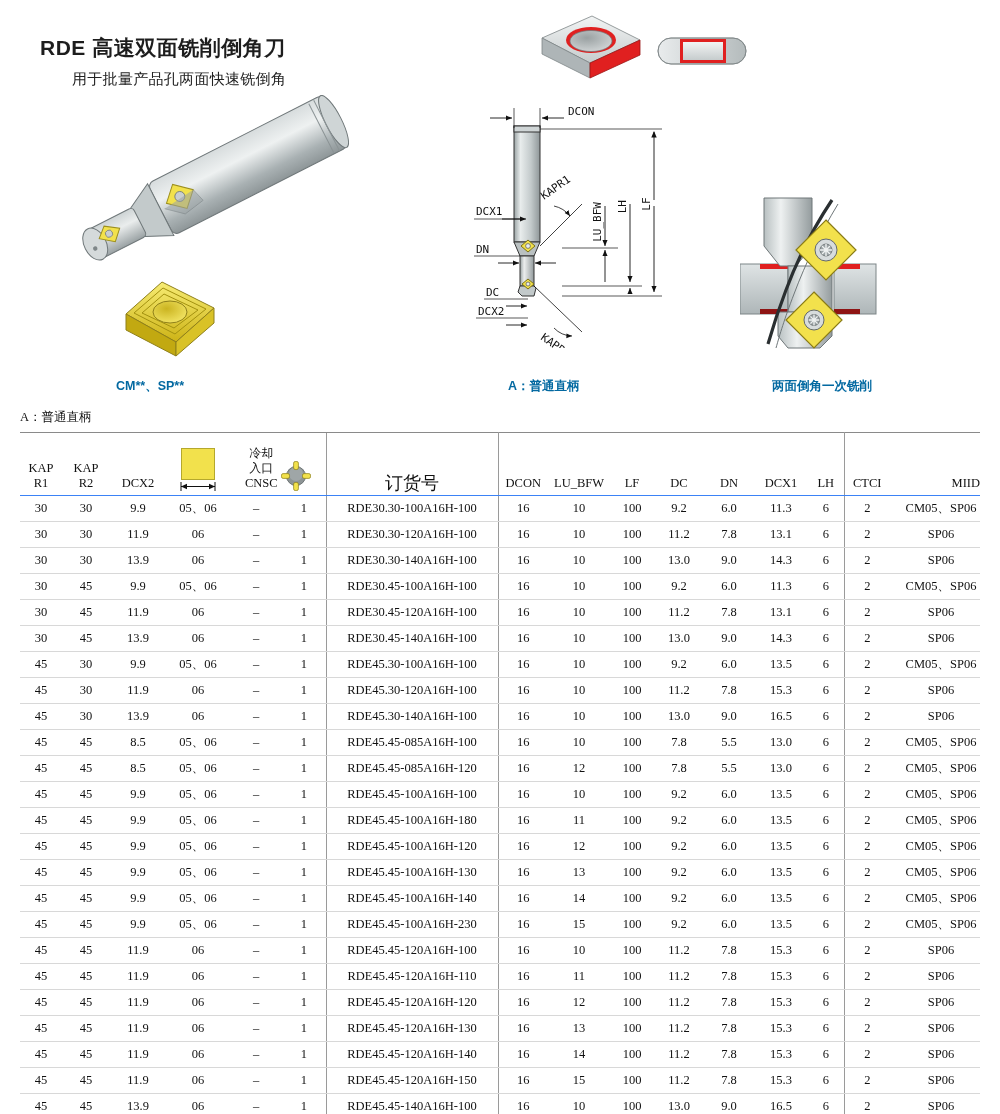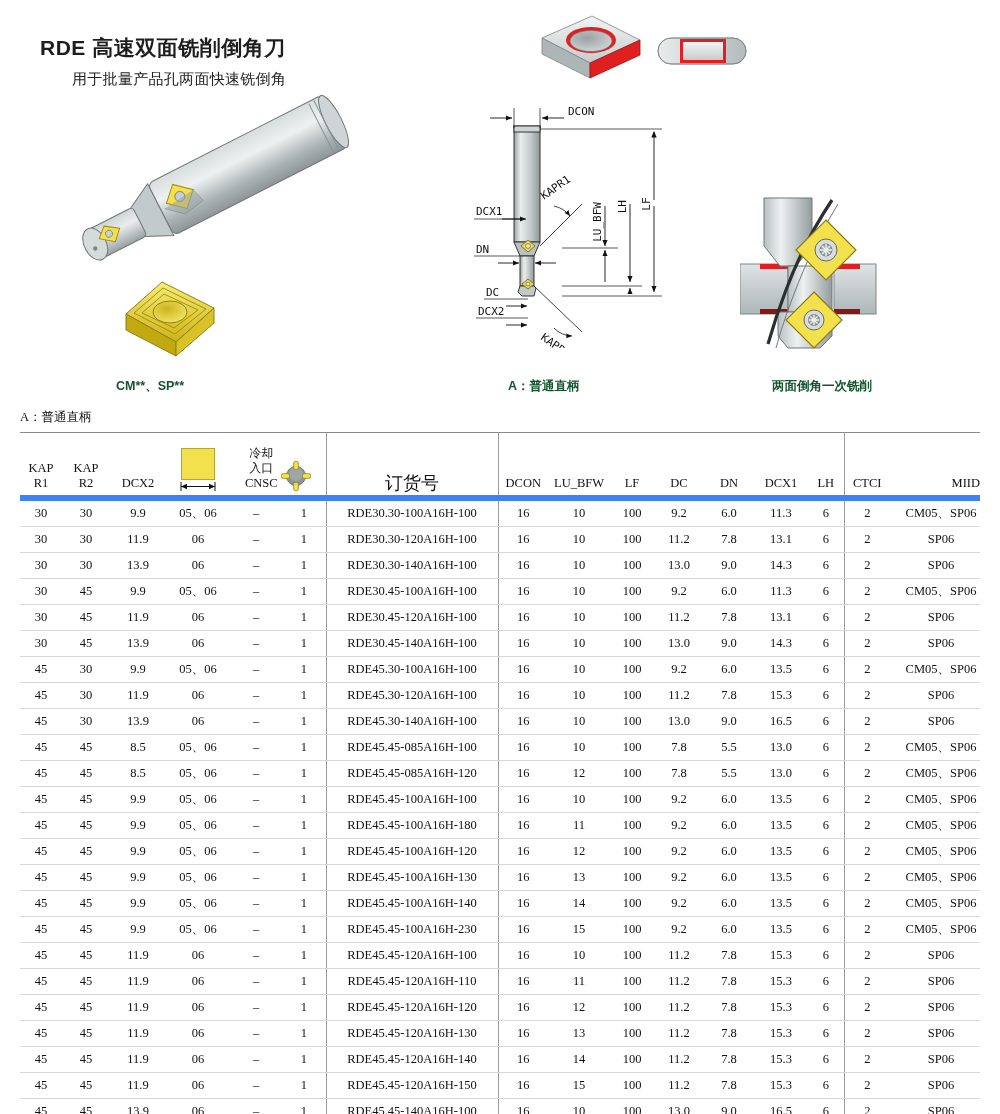--- a/index.html
+++ b/index.html
@@ -18,21 +18,21 @@
   }
   .subtitle{
     position:absolute;left:40px;top:70px;
     font-family:"Liberation Sans", sans-serif;
     font-size:15px;font-weight:400;color:#222;letter-spacing:.3px;margin-left:32px;
   }
 
   
   .cap{
     position:absolute;font-family:"Liberation Sans", sans-serif;
-    font-size:12.5px;font-weight:700;color:#14532d;white-space:nowrap;
+    font-size:12.5px;font-weight:700;color:#0369a1;white-space:nowrap;
   }
   .cap-insert{left:116px;top:378px;}
   .cap-shank{left:508px;top:378px;}
   .cap-oper{left:756px;top:378px;margin-left:16px;}
 
   .sectionlabel{
     position:absolute;left:20px;top:409px;
     font-family:"Liberation Serif", serif;font-size:12.5px;color:#111;
   }
 
@@ -55,21 +55,21 @@
   table.spec th,table.spec td{
     padding:0;margin:0;font-weight:normal;
     text-align:center;vertical-align:middle;
     height:25px;line-height:25px;
     white-space:nowrap;
   }
   table.spec thead th{
     height:58px;line-height:1.15;vertical-align:bottom;
     padding-bottom:4px;
     border-top:1px solid #8a8a8a;
-    border-bottom:6px solid #3b82f6;
+    border-bottom:1px solid #3b82f6;
   }
   table.spec tbody td{
     border-bottom:1px solid #d8d8d8;
   }
   table.spec tbody tr:last-child td{border-bottom:1px solid #8a8a8a;}
 
   
   .vl-l{border-left:1px solid #9a9a9a;}
   .vl-r{border-right:1px solid #9a9a9a;}
   .col-miid{text-align:left;padding-left:12px !important;}

